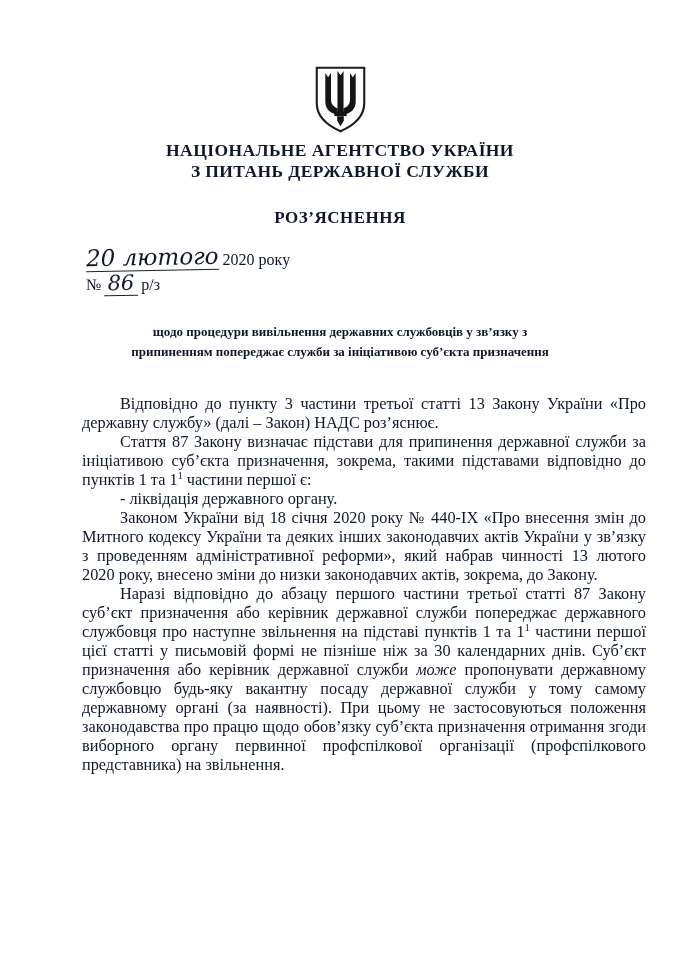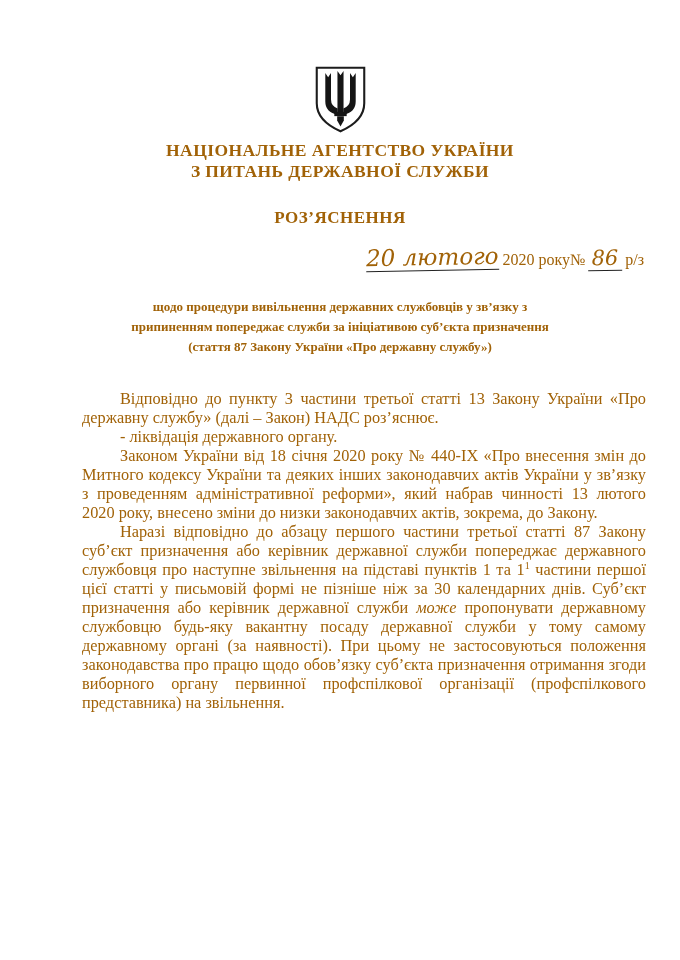--- a/index.html
+++ b/index.html
@@ -2,21 +2,21 @@
 <html><head>
 <meta charset="utf-8">
 <style>
   html, body { margin: 0; padding: 0; background: #ffffff; }
   .page {
     position: relative;
     width: 680px;
     height: 960px;
     margin: 0 auto;
     background: #ffffff;
-    color: #a16207;
+    color: #0f172a;
     font-family: "Liberation Serif", serif;
     box-sizing: border-box;
     padding-top: 64px;
     overflow: hidden;
   }
   .emblem {
     width: 57px;
     height: 71px;
     margin: 0 auto;
   }
@@ -33,23 +33,24 @@
     margin-top: 26px;
     text-align: center;
     font-weight: bold;
     font-size: 17px;
     letter-spacing: 0.5px;
   }
   .meta-row {
     margin-top: 16px;
     padding: 0 36px 0 86px;
     display: flex;
-    justify-content: flex-end;
+    justify-content: space-between;
     align-items: baseline;
     font-size: 16px;
+    flex-direction: column;
   }
   .hand {
     font-family: "DejaVu Serif", serif;
     font-style: italic;
     font-size: 23px;
     transform: rotate(-1deg);
   }
   .date-hand {
     display: inline-block;
     min-width: 128px;
@@ -122,23 +123,23 @@
       <span class="hand date-hand">20 лютого</span><span>2020 року</span>
     </div>
     <div>
       <span>№</span><span class="hand num-hand">86</span><span>р/з</span>
     </div>
   </div>
 
   <div class="subject">
     <div>щодо процедури вивільнення державних службовців у зв’язку з</div>
     <div>припиненням попереджає служби за ініціативою суб’єкта призначення</div>
-    <div>(стаття 87 Закону України «Про державну службу»)</div>
   </div>
 
   <div class="body-text">
     <p>Відповідно до пункту 3 частини третьої статті 13 Закону України «Про державну службу» (далі – Закон) НАДС роз’яснює.</p>
+    <p><span>Стаття 87 Закону визначає підстави для припинення державної служби за ініціативою суб’єкта призначення, зокрема, такими підставами відповідно до пунктів 1 та 1</span><sup>1</sup><span> частини першої є:</span></p>
     <p>- ліквідація державного органу.</p>
     <p>Законом України від 18 січня 2020 року № 440-IX «Про внесення змін до Митного кодексу України та деяких інших законодавчих актів України у зв’язку з проведенням адміністративної реформи», який набрав чинності 13 лютого 2020 року, внесено зміни до низки законодавчих актів, зокрема, до Закону.</p>
     <p><span>Наразі відповідно до абзацу першого частини третьої статті 87 Закону суб’єкт призначення або керівник державної служби попереджає державного службовця про наступне звільнення на підставі пунктів 1 та 1</span><sup>1</sup><span> частини першої цієї статті у письмовій формі не пізніше ніж за 30 календарних днів. Суб’єкт призначення або керівник державної служби </span><em>може</em><span> пропонувати державному службовцю будь-яку вакантну посаду державної служби у тому самому державному органі (за наявності). При цьому не застосовуються положення законодавства про працю щодо обов’язку суб’єкта призначення отримання згоди виборного органу первинної профспілкової організації (профспілкового представника) на звільнення.</span></p>
   </div>
 
 </div>
 
 </body></html>

